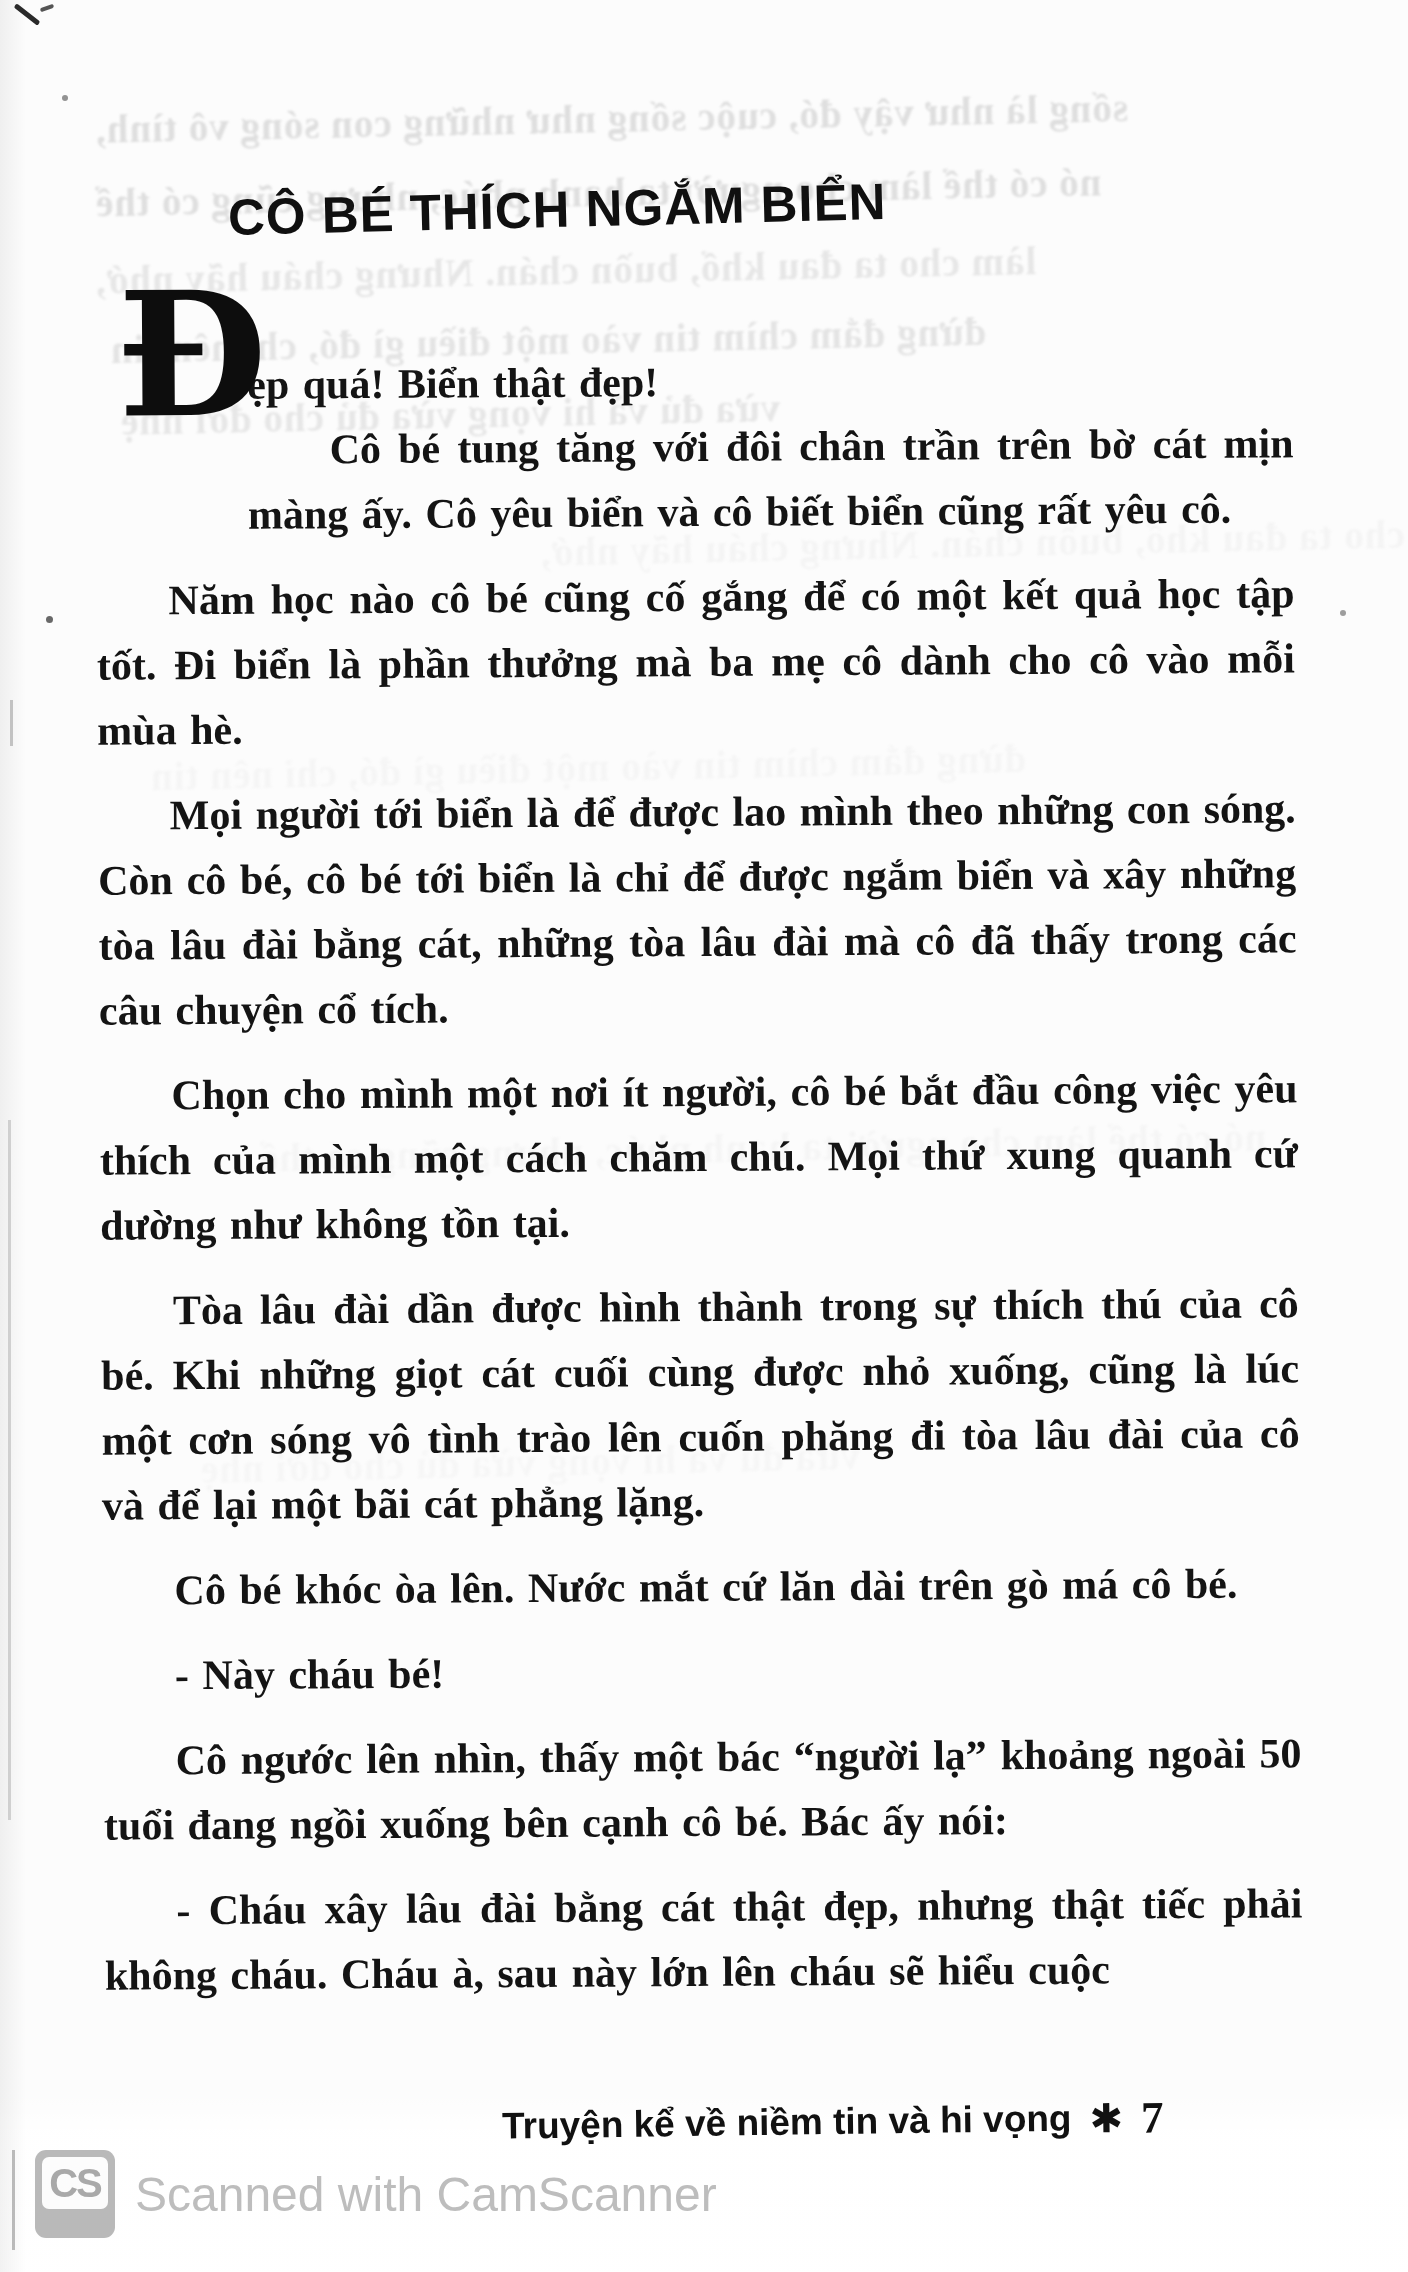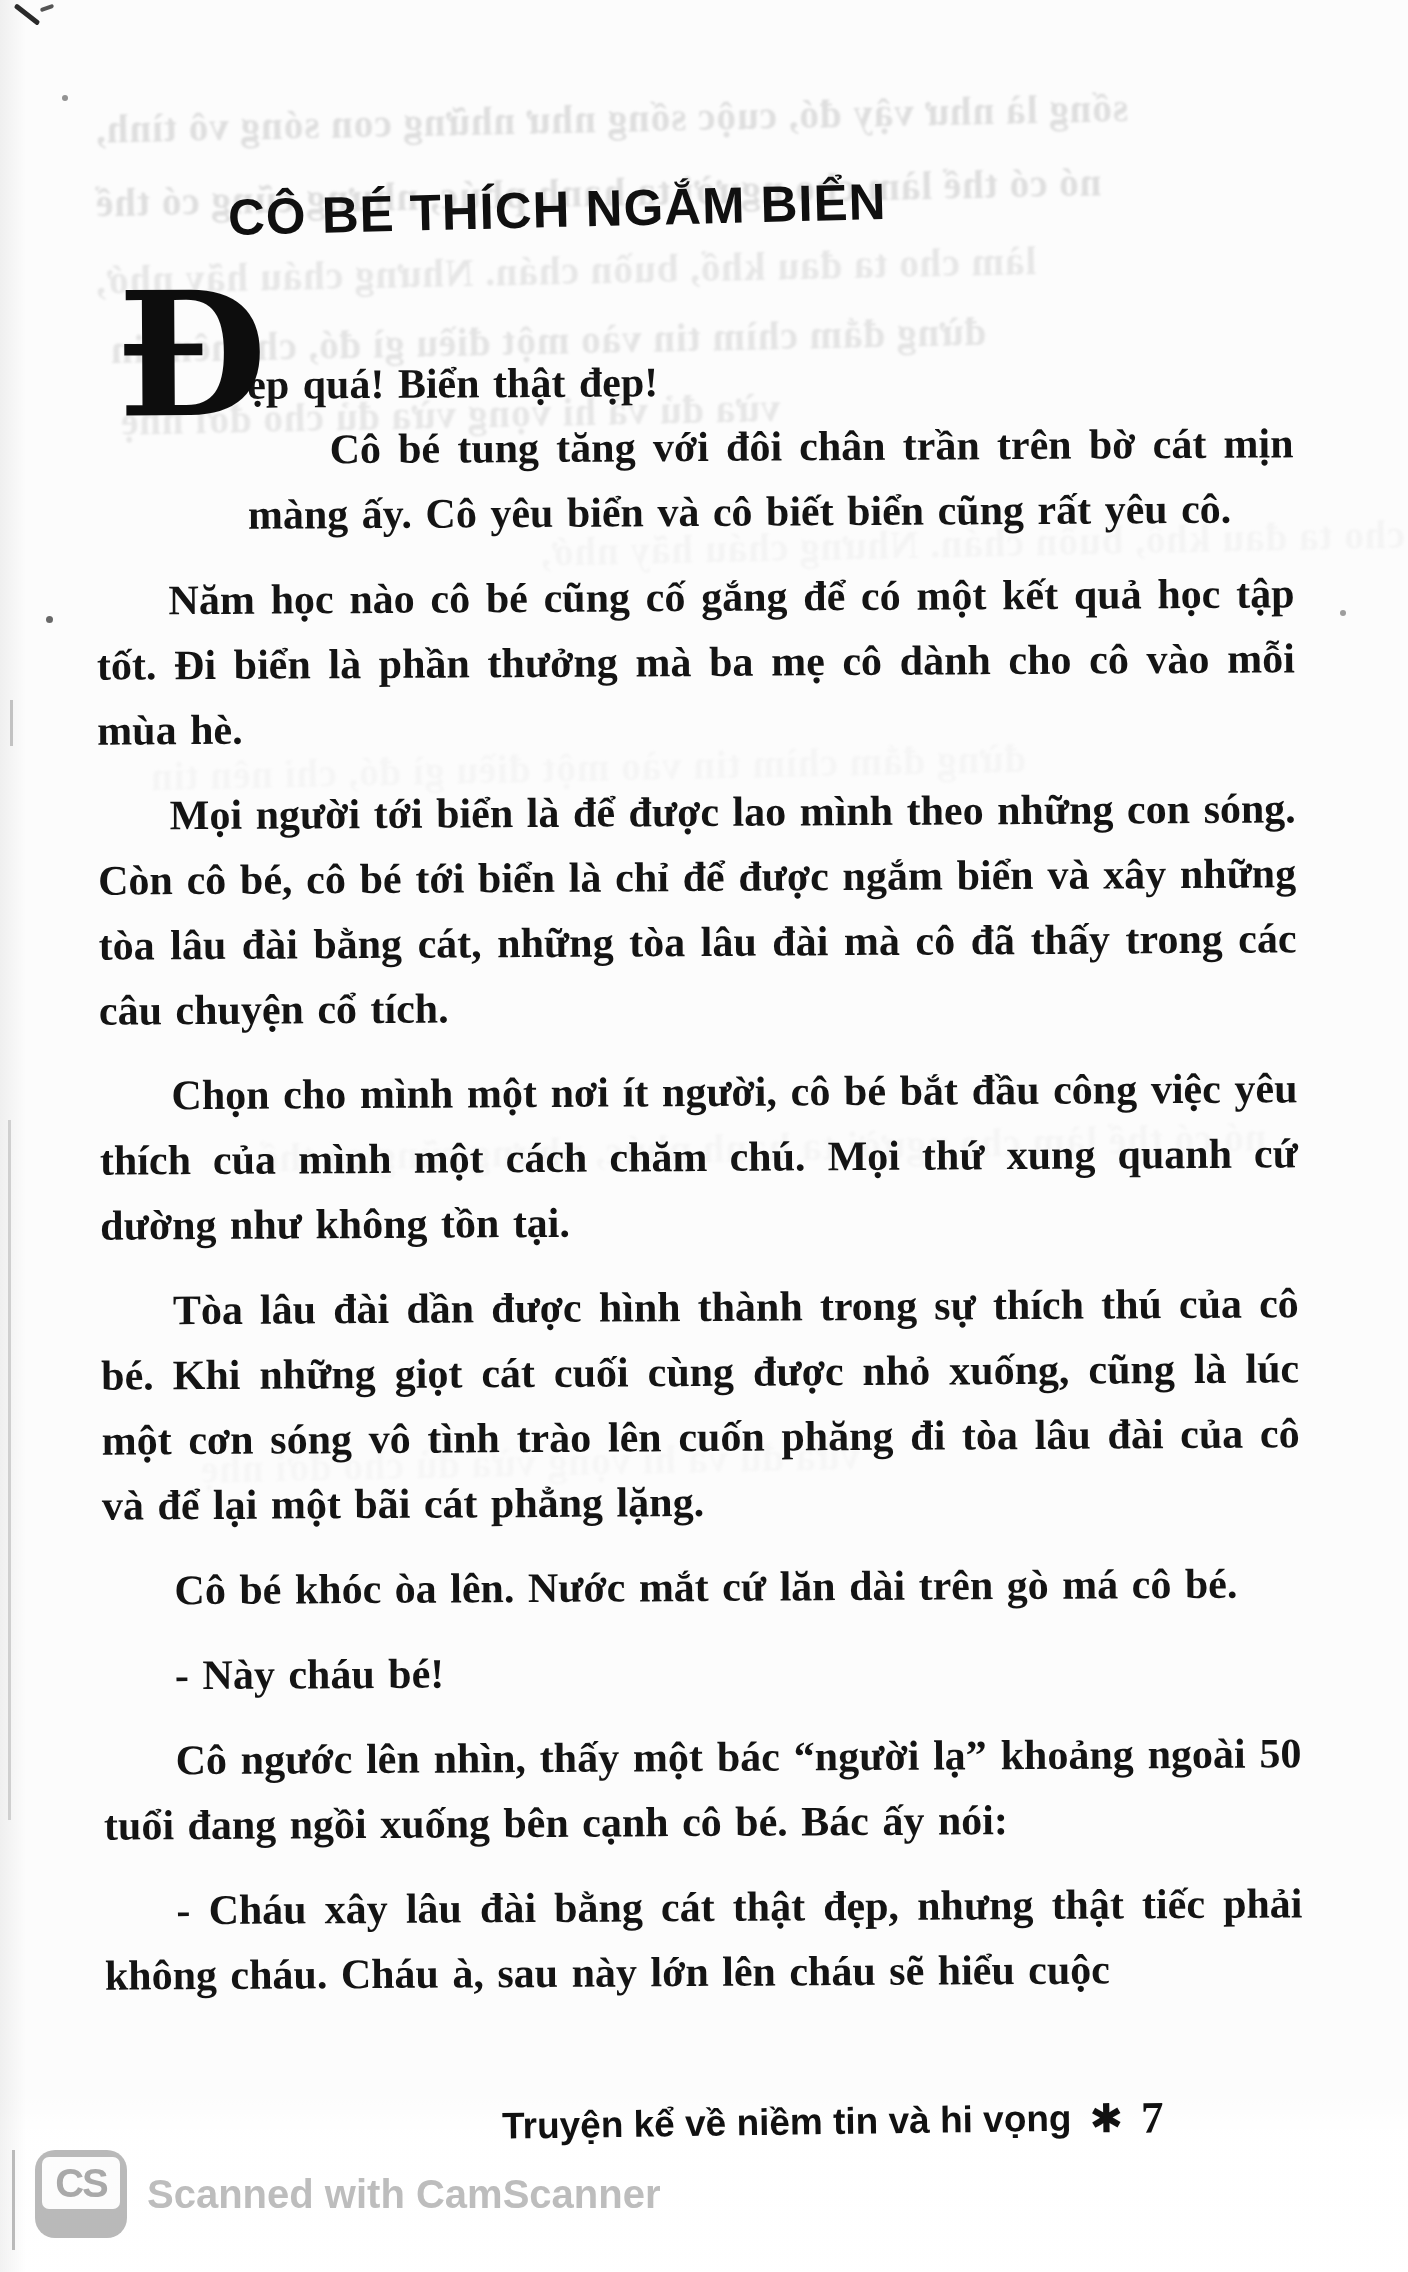--- a/index.html
+++ b/index.html
@@ -86,33 +86,33 @@
   .footer .series{font-size:37px;letter-spacing:0;}
   .footer .star{font-size:40px;line-height:40px;}
   .footer .pagenum{font-family:"Liberation Serif",serif;font-size:45px;}
 
   
   .watermark{
     position:absolute;left:35px;top:2150px;
     display:flex;align-items:center;gap:20px;
   }
   .cs-logo{
-    width:92px;height:88px;border-radius:20px;
+    width:80px;height:88px;border-radius:11px;
     background:#b9b9b9;position:relative;flex:0 0 auto;
   }
   .cs-logo .cs-top{
     position:absolute;left:7px;top:7px;right:7px;height:52px;
     background:#fcfcfc;border-radius:7px;
     display:flex;align-items:center;justify-content:center;
     font-family:"Liberation Sans",sans-serif;
     font-weight:700;font-size:40px;color:#a9a9a9;letter-spacing:-2px;
   }
   .cs-label{
     font-family:"Liberation Sans","DejaVu Sans",sans-serif;
-    font-size:40px;color:#bdbdbd;font-weight:700;white-space:nowrap;
+    font-size:48px;color:#bdbdbd;font-weight:400;white-space:nowrap;
   }
 
   
   .artifact{position:absolute;background:#2a2a2a;pointer-events:none;}
   .a1{left:12px;top:12px;width:30px;height:5px;transform:rotate(38deg);border-radius:2px;}
   .a2{left:40px;top:6px;width:14px;height:4px;transform:rotate(-20deg);border-radius:2px;opacity:.8;}
   .a3{left:46px;top:616px;width:7px;height:7px;border-radius:50%;opacity:.7;}
   .a4{left:10px;top:700px;width:3px;height:46px;opacity:.25;}
   .a5{left:8px;top:1120px;width:3px;height:700px;opacity:.18;}
   .a6{left:12px;top:2150px;width:3px;height:100px;opacity:.3;}

